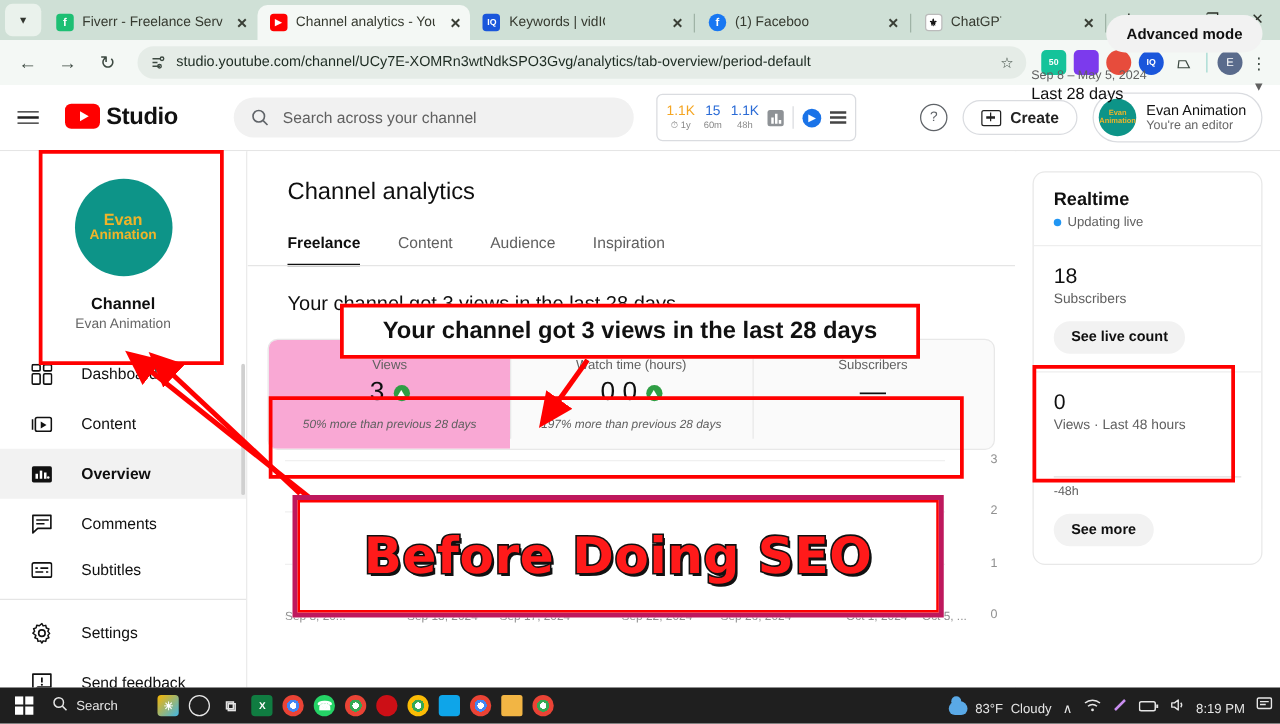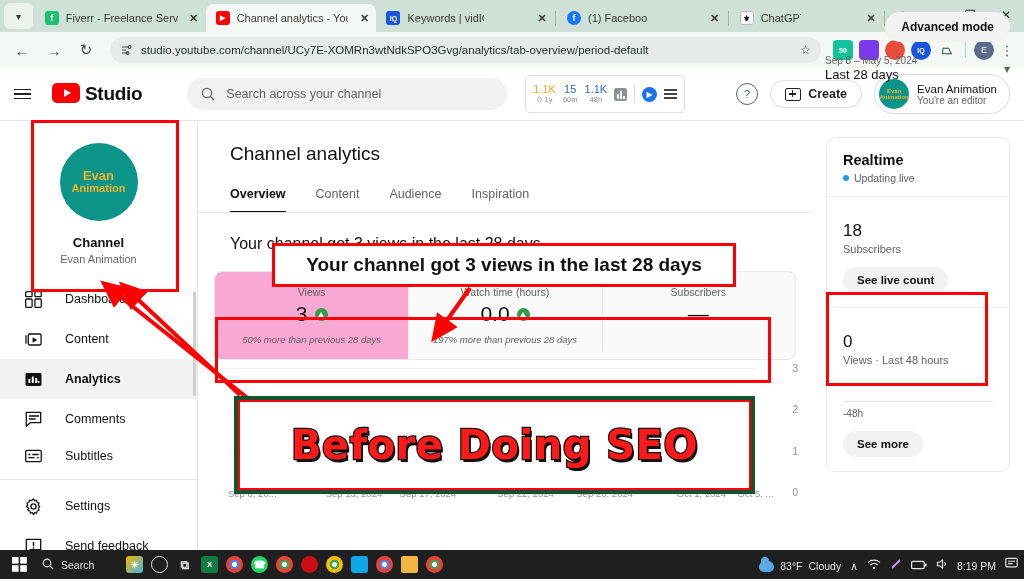--- a/index.html
+++ b/index.html
@@ -195,21 +195,21 @@
   .right {
     position:absolute; left:812px; top:121px; width:212px; height:429px;
     background:#fff; padding: 16px 0 0 0;
   }
   .rt-card { margin: 0 14px; border:1px solid #e8e8e8; border-radius:10px; overflow:hidden;}
   .rt-head { padding: 14px 16px 12px; }
   .rt-title { font-size:14.5px; font-weight:600; color:#0f0f0f;}
   .rt-live { font-size:10.5px; color:#606060; margin-top:4px; display:flex;align-items:center;gap:5px;}
   .rt-dot { width:6px;height:6px;border-radius:50%;background:#2196f3;display:block;}
   .rt-sec { padding: 4px 16px 14px; }
-  .rt-sec.bordered { border-top:1px solid #eee; padding-top:24px;}
+  .rt-sec.bordered { border-top:1px solid #eee; padding-top:14px;}
   .rt-big { font-size:17px; color:#0f0f0f; font-weight:500;}
   .rt-sub { font-size:11px; color:#606060; margin-top:2px;}
   .pill { display:inline-block; margin-top:12px; background:#f2f2f2; border-radius:16px;
           padding: 7px 14px; font-size:11.5px; font-weight:700; color:#0f0f0f;}
   .rt-spark { height:26px; border-bottom:1px solid #e0e0e0; margin-top:10px;}
   .rt-48 { font-size:10px; color:#606060; margin-top:6px;}
 
   .adv-btn {
     position:absolute; right:14px; top:12px; background:#f2f2f2; border-radius:18px;
     padding: 8px 16px; font-size:12px; font-weight:600; color:#0f0f0f;
@@ -222,21 +222,21 @@
   .right-vline { position:absolute; left:812px; top:121px; width:1px; height:429px; background:#e8e8e8;}
 
   
   .ann { position:absolute; border:3px solid #ff0000; pointer-events:none; }
   .ann-banner {
     position:absolute; background:#fff; border:3px solid #ff0000;
     display:flex; align-items:center; justify-content:center;
     font-weight:800; color:#111;
   }
   .ann-seo {
-    position:absolute; background:#fff; border:4px solid #14532d;
+    position:absolute; background:#fff; border:4px solid #be185d;
     display:flex; align-items:center; justify-content:center;
   }
   .ann-seo .inner {
     border:2px solid #ff0000; width:100%; height:100%;
     display:flex;align-items:center;justify-content:center;
   }
   .seo-text {
     font-size:40px; font-weight:800; color:#ff1a1a; letter-spacing:0.5px;
     -webkit-text-stroke: 2.5px #111;
     paint-order: stroke fill;
@@ -439,21 +439,21 @@
     <div class="side-item active">
       <span class="side-ico">
         <svg width="17" height="17" viewBox="0 0 17 17">
             <rect x="0.5" y="2" width="16" height="13" rx="1.4" fill="#111"></rect>
             <rect x="3.4" y="8" width="2" height="4" fill="#fff"></rect>
             <rect x="6.8" y="5.5" width="2" height="6.5" fill="#fff"></rect>
             <rect x="10.2" y="7" width="2" height="5" fill="#fff"></rect>
             <circle cx="13.6" cy="11" r="1" fill="#fff"></circle>
           </svg>
       </span>
-      <span>Analytics</span>
+      <span>Overview</span>
     </div>
 
     <div class="side-item">
       <span class="side-ico">
         <svg width="17" height="17" viewBox="0 0 17 17">
             <path d="M1.3 1.3h14.4v10.4H5.2L1.3 15.3z" fill="none" stroke="#111" stroke-width="1.3" stroke-linejoin="round"></path>
             <path d="M4 5h10M4 8h6.6" stroke="#111" stroke-width="1.3"></path>
           </svg>
       </span>
       <span>Comments</span>
@@ -491,21 +491,21 @@
       </span>
       <span>Send feedback</span>
     </div>
 
     <div class="side-scroll"></div>
   </div>
 
   <div class="main">
     <div class="main-title">Channel analytics</div>
     <div class="tabs-row">
-      <div class="mtab active">Overview</div>
+      <div class="mtab active">Freelance</div>
       <div class="mtab">Content</div>
       <div class="mtab">Audience</div>
       <div class="mtab">Inspiration</div>
       <div class="tabs-underline"></div>
     </div>
 
     <div class="overview-head">Your channel got 3 views in the last 28 days</div>
 
     <div class="metrics">
       <div class="metric sel">

